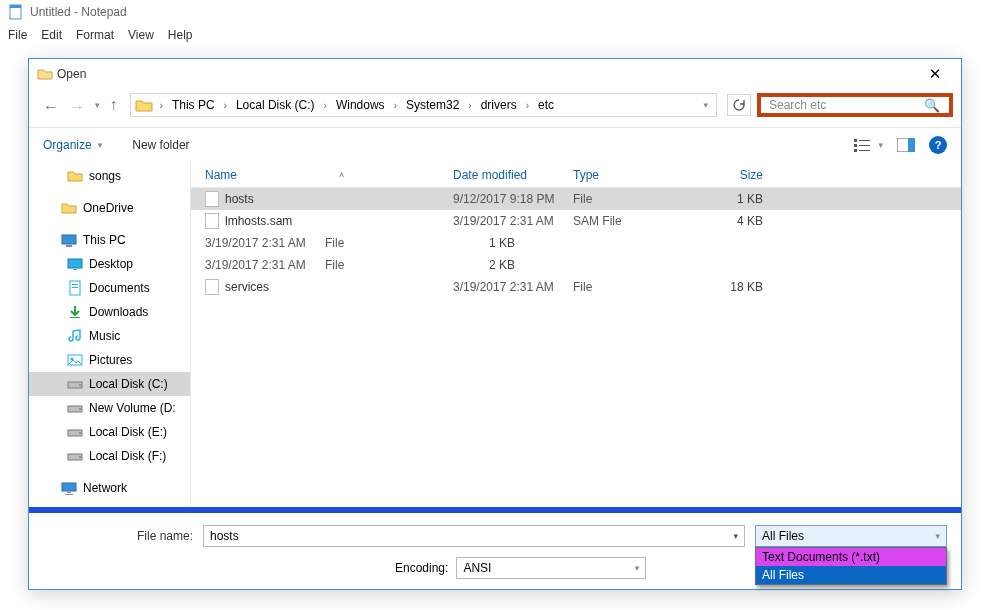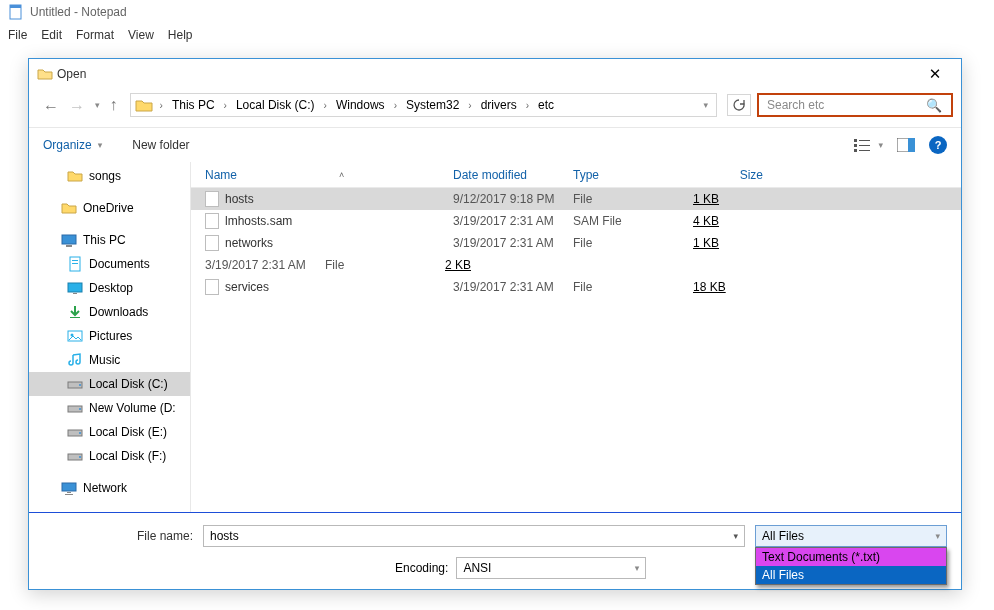--- a/index.html
+++ b/index.html
@@ -31,21 +31,21 @@
   flex: 1; display: flex; align-items: center; gap: 0;
   border: 1px solid #d6d6d6; height: 24px; padding: 0 2px; background: #fff;
 }
 .breadcrumb .seg { padding: 0 4px; cursor: default; }
 .breadcrumb .car { padding: 0 5px; color: #6a6a6a; font-size: 10px; }
 .breadcrumb .fld-ico { width: 18px; height: 18px; margin: 0 2px; }
 .bc-right { margin-left: auto; display: flex; align-items: center; gap: 10px; padding-right: 6px; color: #555; }
 .refresh-btn { width: 24px; height: 22px; border: 1px solid #d6d6d6; display: flex; align-items: center; justify-content: center; margin-left: 4px; cursor: pointer; }
 
 .search-box {
-  width: 196px; height: 24px; border: 2px solid #c2410c; display: flex; align-items: center; justify-content: space-between; padding: 0 8px; color: #8a8a8a;
+  width: 196px; height: 24px; border: 4px solid #c2410c; display: flex; align-items: center; justify-content: space-between; padding: 0 8px; color: #8a8a8a;
 }
 .search-box .mag { font-size: 13px; }
 
 .toolbar-row { display: flex; align-items: center; padding: 8px 14px 8px; color: #1060a8; }
 .toolbar-row .org { display: flex; align-items: center; gap: 6px; cursor: pointer; }
 .toolbar-row .nf { margin-left: 30px; cursor: pointer; color: #333; }
 .toolbar-right { margin-left: auto; display: flex; align-items: center; gap: 14px; color: #4a4a4a; }
 .view-btn { display: flex; align-items: center; gap: 6px; cursor: pointer; }
 .help-btn { width: 18px; height: 18px; border-radius: 50%; background: #0a66c2; color: #fff; display: flex; align-items: center; justify-content: center; font-weight: bold; font-size: 11px; cursor: pointer; }
 
@@ -64,24 +64,24 @@
 .col-name .sort { font-size: 9px; color: #6a6a6a; margin-left: 30px; }
 .col-date { width: 120px; }
 .col-type { width: 120px; }
 .col-size { width: 70px; text-align: right; }
 .list-body { flex: 1; overflow: auto; }
 .row { display: flex; align-items: center; height: 22px; padding-left: 14px; color: #333; }
 .row.sel { background: #d9d9d9; }
 .row .c-name { width: 248px; display: flex; align-items: center; gap: 6px; }
 .row .c-date { width: 120px; color: #555; }
 .row .c-type { width: 120px; color: #555; }
-.row .c-size { width: 70px; color: #000000; text-decoration: underline; }
+.row .c-size { width: 70px; text-align: right; color: #404040; }
 .file-ico { width: 14px; height: 16px; border: 1px solid #bdbdbd; background: #fff; flex-shrink: 0; }
 
-.footer { border-top: 1px solid #1d4ed8; padding: 12px 14px 10px; display: flex; flex-direction: column; gap: 10px; }
+.footer { border-top: 6px solid #1d4ed8; padding: 12px 14px 10px; display: flex; flex-direction: column; gap: 10px; }
 .f-row { display: flex; align-items: center; gap: 10px; }
 .lbl { width: 150px; text-align: right; color: #333; }
 .fn-input { flex: 1; height: 22px; border: 1px solid #b9b9b9; padding: 0 6px; display: flex; align-items: center; justify-content: space-between; }
 .fn-input .dd { color: #555; font-size: 9px; }
 .encoding-wrap { display: flex; align-items: center; gap: 8px; margin-left: 352px; }
 .enc-sel { width: 190px; height: 22px; border: 1px solid #b9b9b9; display: flex; align-items: center; justify-content: space-between; padding: 0 6px; }
 
 .filter-wrap { position: relative; width: 192px; }
 .filter-sel { height: 22px; border: 1px solid #6b9ed4; background: #e7f1fb; display: flex; align-items: center; justify-content: space-between; padding: 0 6px; cursor: pointer; }
 .filter-pop { position: absolute; left: 0; top: 22px; width: 192px; border: 1px solid #6b6b6b; background: #d946ef; box-shadow: 2px 3px 4px rgba(0,0,0,.4); z-index: 5; text-align: right; }
@@ -218,63 +218,63 @@
               <svg width="16" height="16">
                 <rect x="1" y="3" width="14" height="9" fill="#3a91d6" stroke="#2a6aa8"></rect>
                 <rect x="5" y="13" width="6" height="2" fill="#888"></rect>
               </svg>
             </span>
             <span>This PC</span>
           </div>
           <div class="node indent">
             <span class="ico">
               <svg width="16" height="16">
+                <rect x="1" y="3" width="14" height="9" fill="#29b0e8" stroke="#1a80ad"></rect>
+                <rect x="6" y="13" width="4" height="1" fill="#888"></rect>
+              </svg>
+            </span>
+            <span>Desktop</span>
+          </div>
+          <div class="node indent">
+            <span class="ico">
+              <svg width="16" height="16">
                 <rect x="3" y="1" width="10" height="14" fill="#fff" stroke="#29b0e8"></rect>
                 <rect x="5" y="4" width="6" height="1" fill="#29b0e8"></rect>
                 <rect x="5" y="7" width="6" height="1" fill="#29b0e8"></rect>
               </svg>
             </span>
             <span>Documents</span>
           </div>
           <div class="node indent">
             <span class="ico">
               <svg width="16" height="16">
-                <rect x="1" y="3" width="14" height="9" fill="#29b0e8" stroke="#1a80ad"></rect>
-                <rect x="6" y="13" width="4" height="1" fill="#888"></rect>
-              </svg>
-            </span>
-            <span>Desktop</span>
-          </div>
-          <div class="node indent">
-            <span class="ico">
-              <svg width="16" height="16">
                 <path d="M8 2v8M4 7l4 4 4-4" stroke="#2aa24a" stroke-width="2" fill="none"></path>
                 <rect x="3" y="13" width="10" height="1" fill="#2aa24a"></rect>
               </svg>
             </span>
             <span>Downloads</span>
+          </div>
+          <div class="node indent">
+            <span class="ico">
+              <svg width="16" height="16">
+                <path d="M6 3v8a2 2 0 1 1-2-2" stroke="#29b0e8" stroke-width="1.5" fill="none"></path>
+                <path d="M6 3l7-1v8a2 2 0 1 1-2-2" stroke="#29b0e8" stroke-width="1.5" fill="none"></path>
+              </svg>
+            </span>
+            <span>Music</span>
           </div>
           <div class="node indent">
             <span class="ico">
               <svg width="16" height="16">
                 <rect x="1" y="3" width="14" height="10" fill="#fff" stroke="#29b0e8"></rect>
                 <circle cx="5" cy="7" r="1.5" fill="#29b0e8"></circle>
                 <path d="M2 12l4-4 3 3 2-2 3 3" stroke="#29b0e8" fill="none"></path>
               </svg>
             </span>
             <span>Pictures</span>
-          </div>
-          <div class="node indent">
-            <span class="ico">
-              <svg width="16" height="16">
-                <path d="M6 3v8a2 2 0 1 1-2-2" stroke="#29b0e8" stroke-width="1.5" fill="none"></path>
-                <path d="M6 3l7-1v8a2 2 0 1 1-2-2" stroke="#29b0e8" stroke-width="1.5" fill="none"></path>
-              </svg>
-            </span>
-            <span>Music</span>
           </div>
           <div class="node indent sel">
             <span class="ico">
               <svg width="16" height="16">
                 <rect x="1" y="6" width="14" height="6" fill="#bfbfbf" stroke="#7a7a7a"></rect>
                 <circle cx="13" cy="9" r="1" fill="#3a91d6"></circle>
               </svg>
             </span>
             <span>Local Disk (C:)</span>
           </div>
@@ -341,24 +341,20 @@
             <div class="row">
               <div class="c-name">
                 <span class="file-ico"></span>
                 <span>lmhosts.sam</span>
               </div>
               <div class="c-date">3/19/2017 2:31 AM</div>
               <div class="c-type">SAM File</div>
               <div class="c-size">4 KB</div>
             </div>
             <div class="row">
-              <div class="c-name">
-                <span class="file-ico"></span>
-                <span>networks</span>
-              </div>
               <div class="c-date">3/19/2017 2:31 AM</div>
               <div class="c-type">File</div>
               <div class="c-size">1 KB</div>
             </div>
             <div class="row">
               <div class="c-date">3/19/2017 2:31 AM</div>
               <div class="c-type">File</div>
               <div class="c-size">2 KB</div>
             </div>
             <div class="row">

